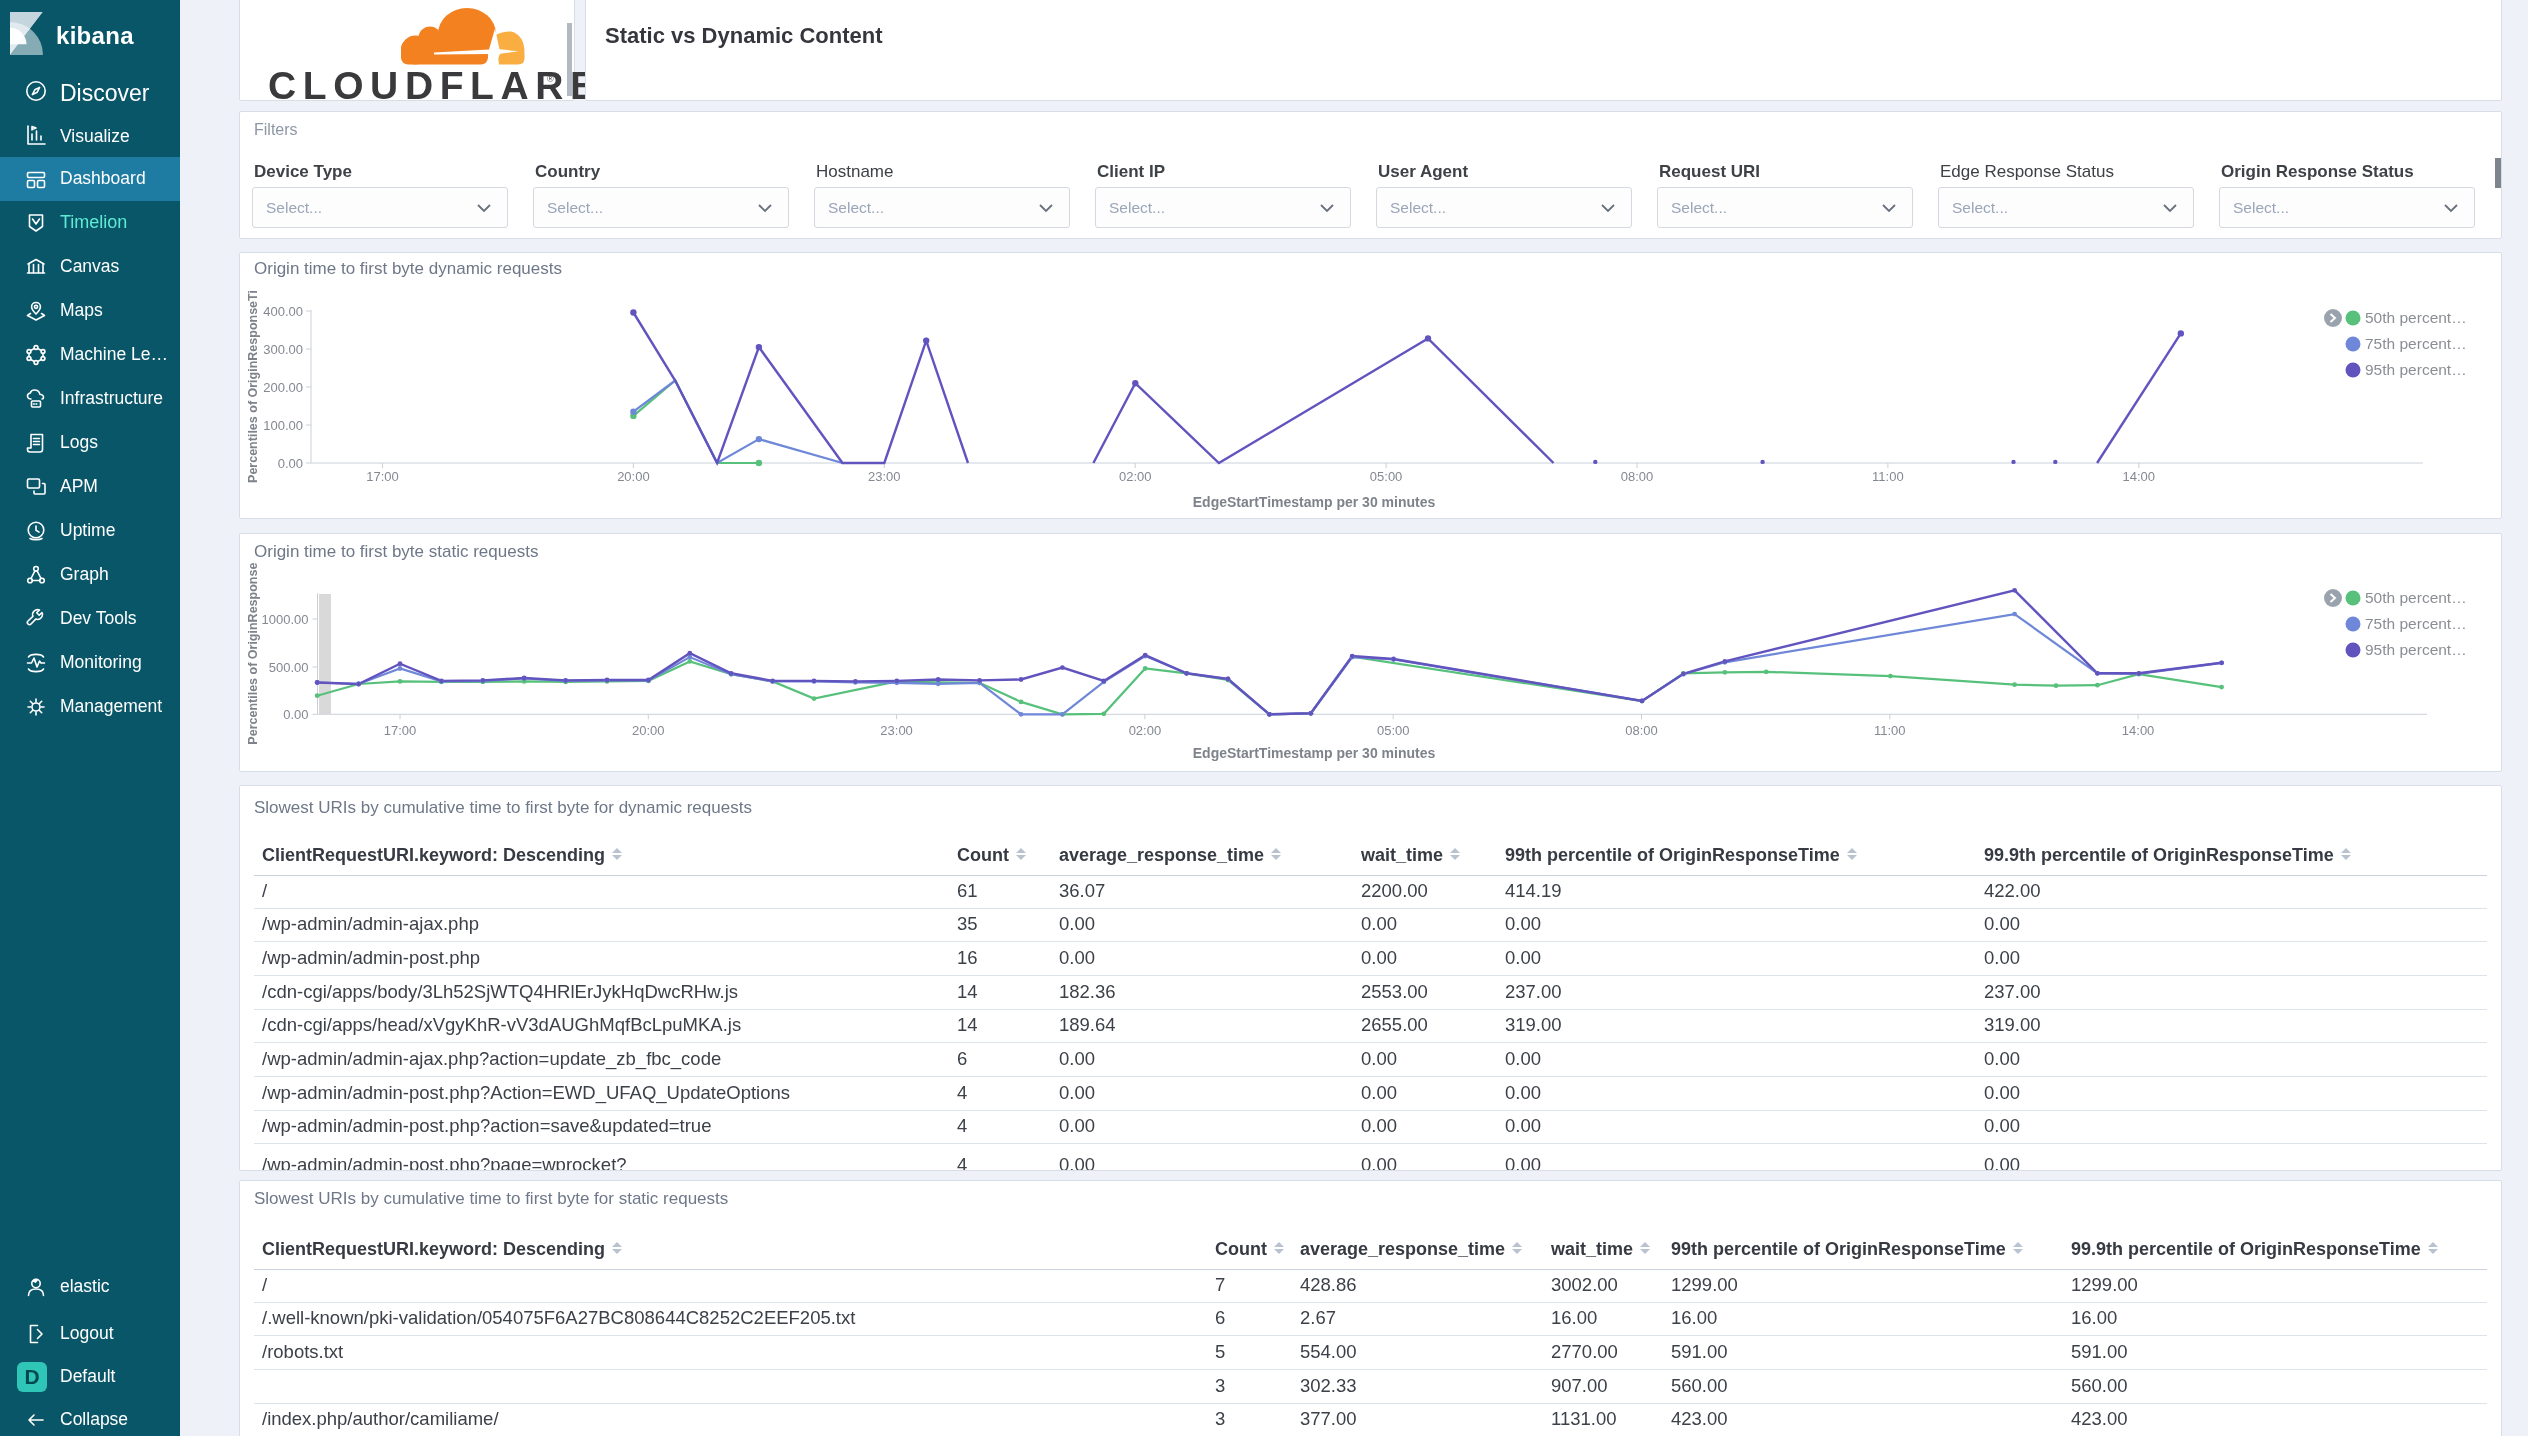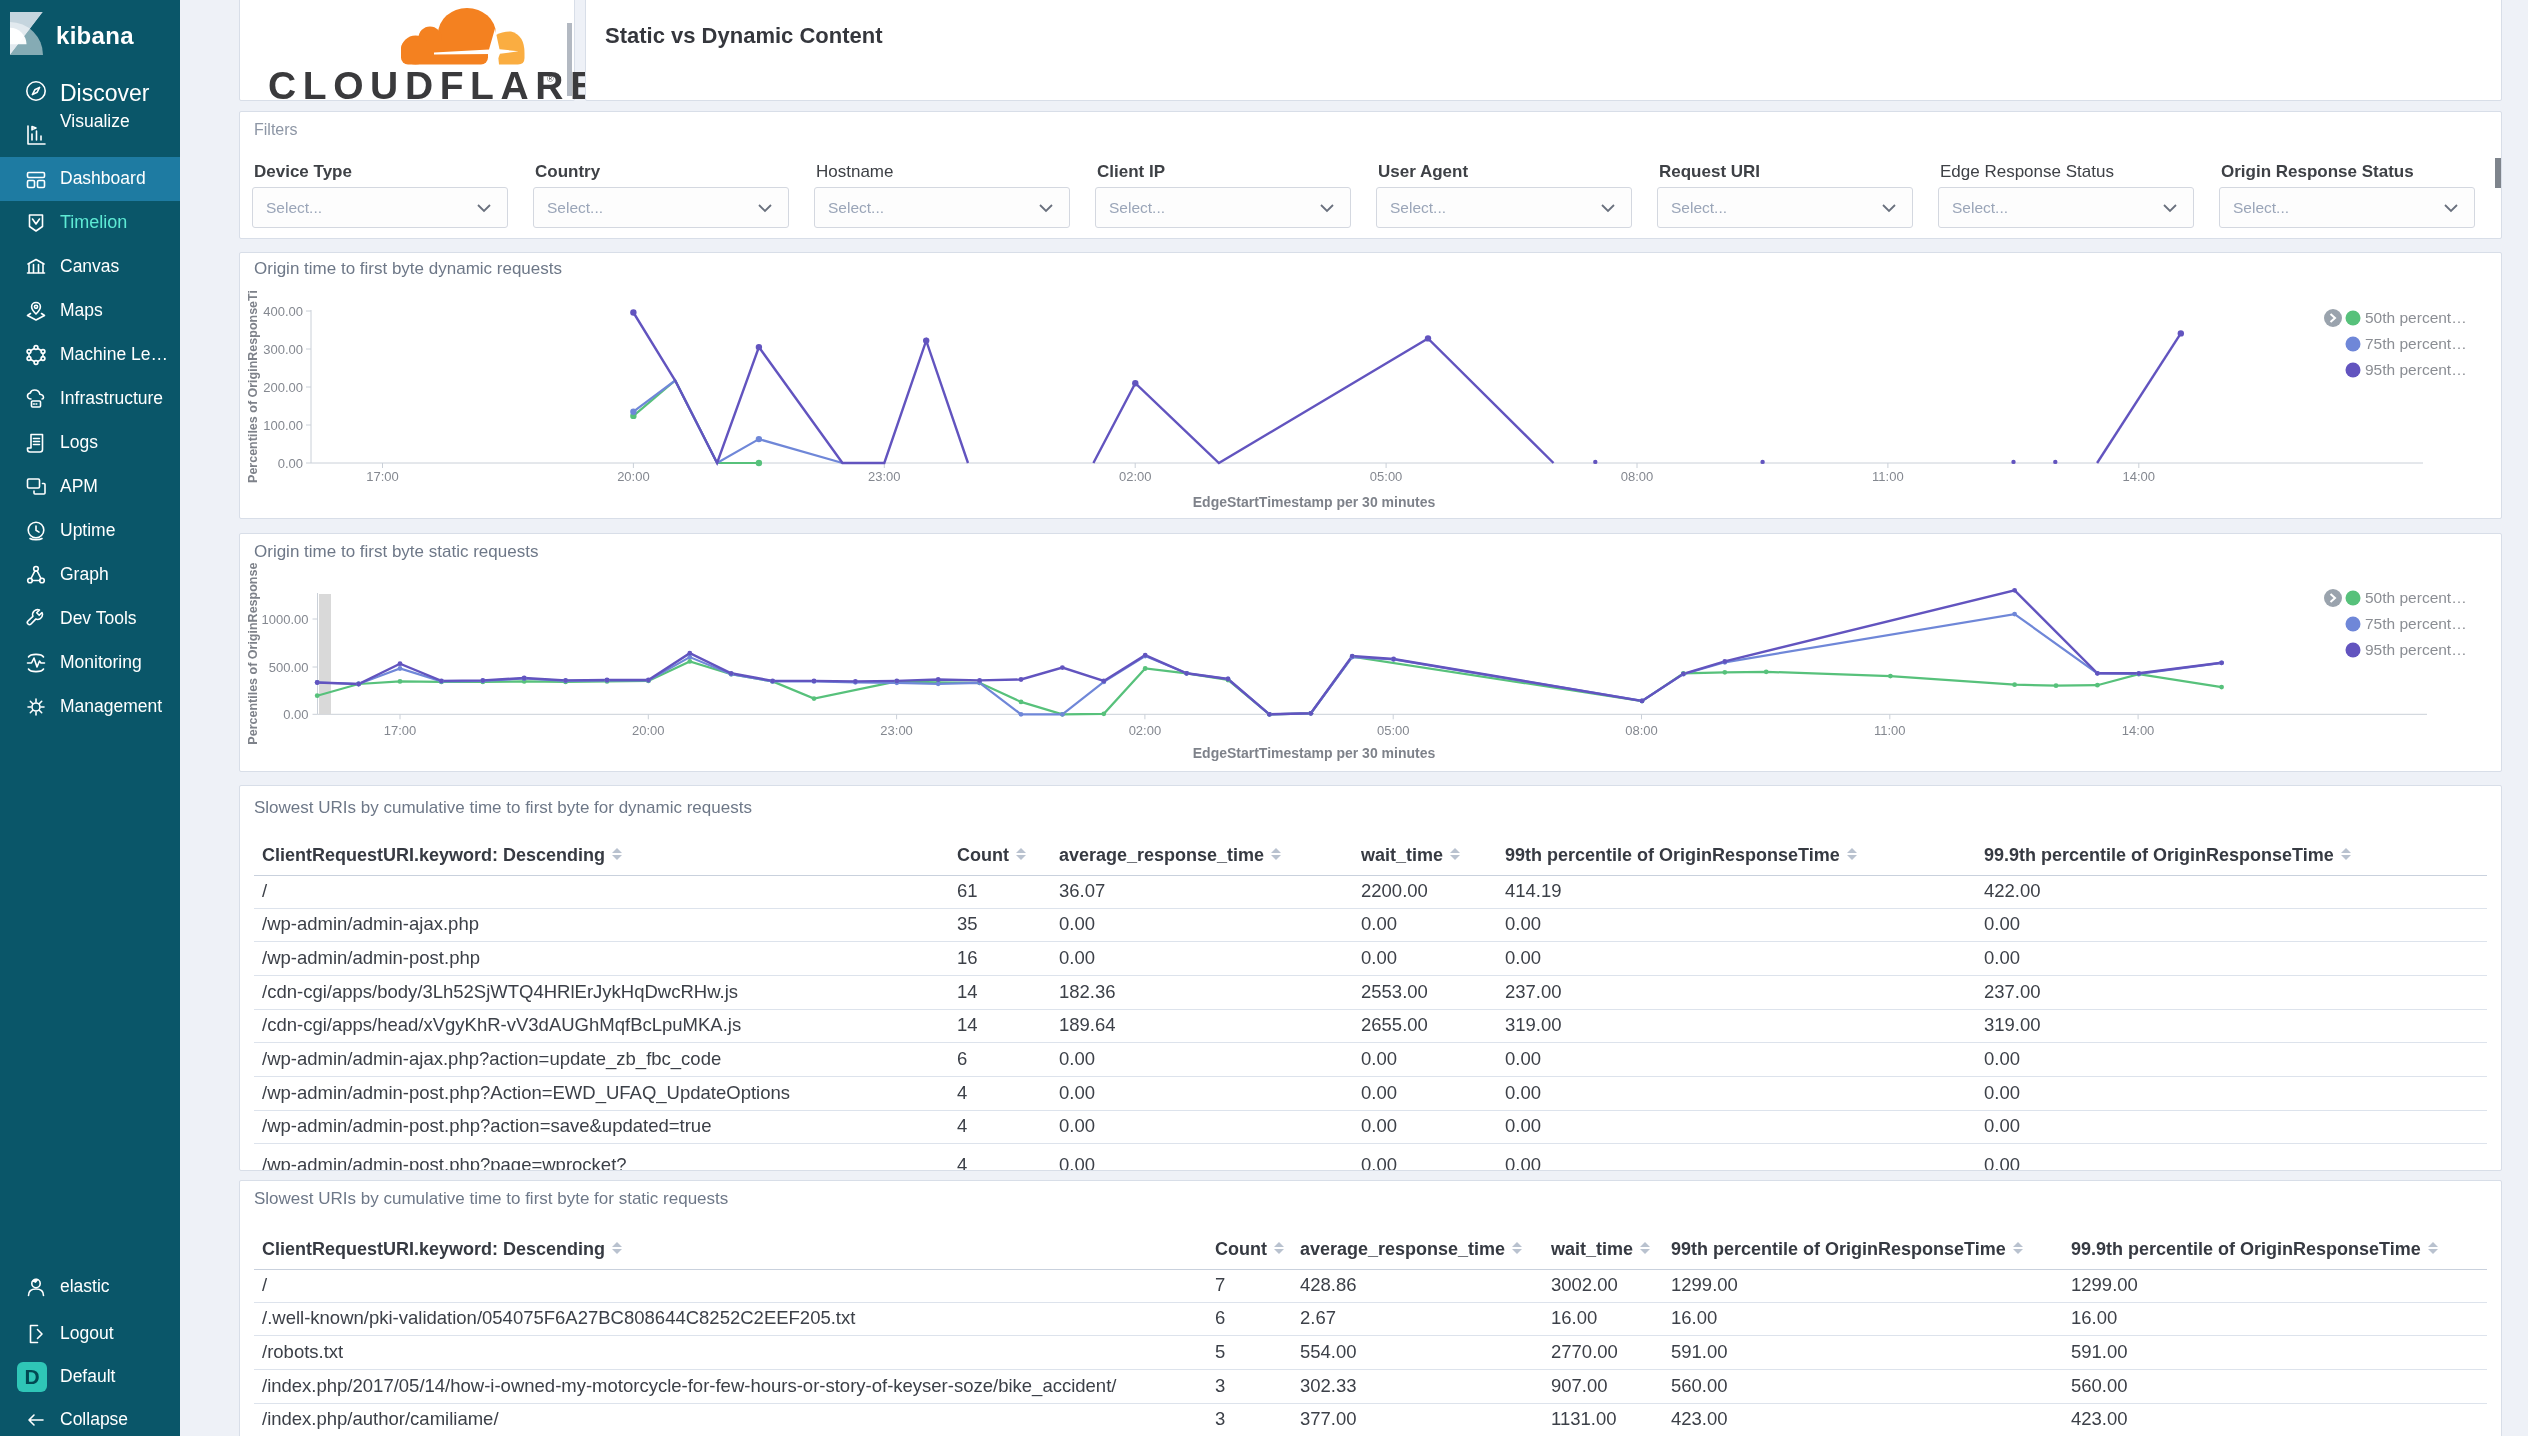--- a/index.html
+++ b/index.html
@@ -30,21 +30,21 @@
       <svg style="position:absolute;left:23px;top:77.5px" width="26" height="26" viewBox="0 0 26 26">
         <circle cx="13" cy="13" r="9.2" stroke="#ffffff" stroke-width="1.6" fill="none" stroke-linecap="round" stroke-linejoin="round"></circle>
         <path d="M16.6 9.4 L14.2 14.2 L9.4 16.6 L11.8 11.8 Z" stroke="#ffffff" stroke-width="1.6" fill="none" stroke-linecap="round" stroke-linejoin="round"></path>
       </svg>
       <div style="position:absolute;left:60px;top:79.5px;font-size:23px;color:#fff">Discover</div>
       <svg style="position:absolute;left:23px;top:121.5px" width="26" height="26" viewBox="0 0 26 26">
         <path d="M5 4 v18 M5 22 h17" stroke="#ffffff" stroke-width="1.6" fill="none" stroke-linecap="round" stroke-linejoin="round"></path>
         <path d="M9 18 v-6 M13.5 18 v-9 M18 18 v-4" stroke="#ffffff" stroke-width="1.6" fill="none" stroke-linecap="round" stroke-linejoin="round"></path>
         <path d="M9 8 V4.5 l4 1.5 -4 1.5" stroke="#ffffff" stroke-width="1.6" fill="none" stroke-linecap="round" stroke-linejoin="round"></path>
       </svg>
-      <div style="position:absolute;left:60px;top:111px;font-size:17.5px;color:#fff">Visualize</div>
+      <div style="position:absolute;left:60px;top:126px;font-size:17.5px;color:#fff">Visualize</div>
       <svg style="position:absolute;left:23px;top:165.5px" width="26" height="26" viewBox="0 0 26 26">
         <rect x="4.5" y="6.5" width="17" height="5" rx="1.2" stroke="#ffffff" stroke-width="1.6" fill="none" stroke-linecap="round" stroke-linejoin="round"></rect>
         <rect x="4.5" y="14.5" width="7" height="7" rx="1.2" stroke="#ffffff" stroke-width="1.6" fill="none" stroke-linecap="round" stroke-linejoin="round"></rect>
         <rect x="14.5" y="14.5" width="7" height="7" rx="1.2" stroke="#ffffff" stroke-width="1.6" fill="none" stroke-linecap="round" stroke-linejoin="round"></rect>
       </svg>
       <div style="position:absolute;left:60px;top:167.5px;font-size:17.5px;color:#fff">Dashboard</div>
       <svg style="position:absolute;left:23px;top:209.5px" width="26" height="26" viewBox="0 0 26 26">
         <path d="M6.5 5 h13 v11.5 l-6.5 4.5 -6.5 -4.5 z" stroke="#ffffff" stroke-width="1.6" fill="none" stroke-linecap="round" stroke-linejoin="round"></path>
         <path d="M9.5 9 l3.5 5 3.5-5" stroke="#ffffff" stroke-width="1.6" fill="none" stroke-linecap="round" stroke-linejoin="round"></path>
       </svg>
@@ -516,21 +516,20 @@
       <div class="td1" style="left:1431px;top:126.2px">16.00</div>
       <div class="td1" style="left:1831px;top:126.2px">16.00</div>
       <div class="rrule" style="top:154.2px"></div>
       <div class="td1" style="left:22px;top:159.9px">/robots.txt</div>
       <div class="td1" style="left:975px;top:159.9px">5</div>
       <div class="td1" style="left:1060px;top:159.9px">554.00</div>
       <div class="td1" style="left:1311px;top:159.9px">2770.00</div>
       <div class="td1" style="left:1431px;top:159.9px">591.00</div>
       <div class="td1" style="left:1831px;top:159.9px">591.00</div>
       <div class="rrule" style="top:187.9px"></div>
-      <div class="td1" style="left:22px;top:193.6px">/index.php/2017/05/14/how-i-owned-my-motorcycle-for-few-hours-or-story-of-keyser-soze/bike_accident/</div>
       <div class="td1" style="left:975px;top:193.6px">3</div>
       <div class="td1" style="left:1060px;top:193.6px">302.33</div>
       <div class="td1" style="left:1311px;top:193.6px">907.00</div>
       <div class="td1" style="left:1431px;top:193.6px">560.00</div>
       <div class="td1" style="left:1831px;top:193.6px">560.00</div>
       <div class="rrule" style="top:221.6px"></div>
       <div class="td1" style="left:22px;top:227.3px">/index.php/author/camiliame/</div>
       <div class="td1" style="left:975px;top:227.3px">3</div>
       <div class="td1" style="left:1060px;top:227.3px">377.00</div>
       <div class="td1" style="left:1311px;top:227.3px">1131.00</div>

